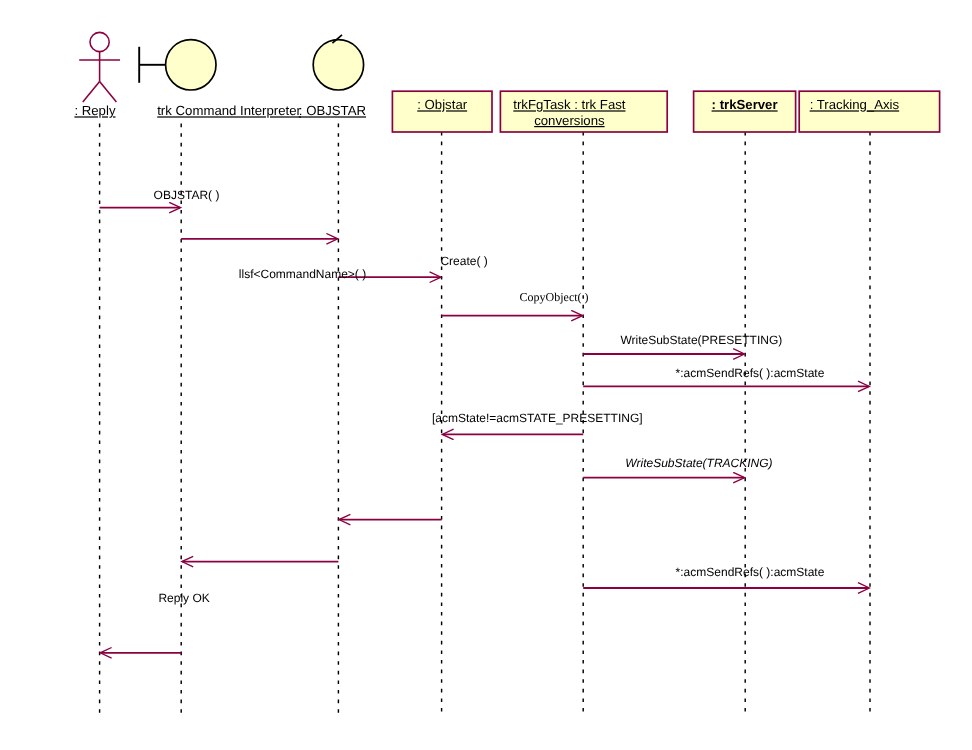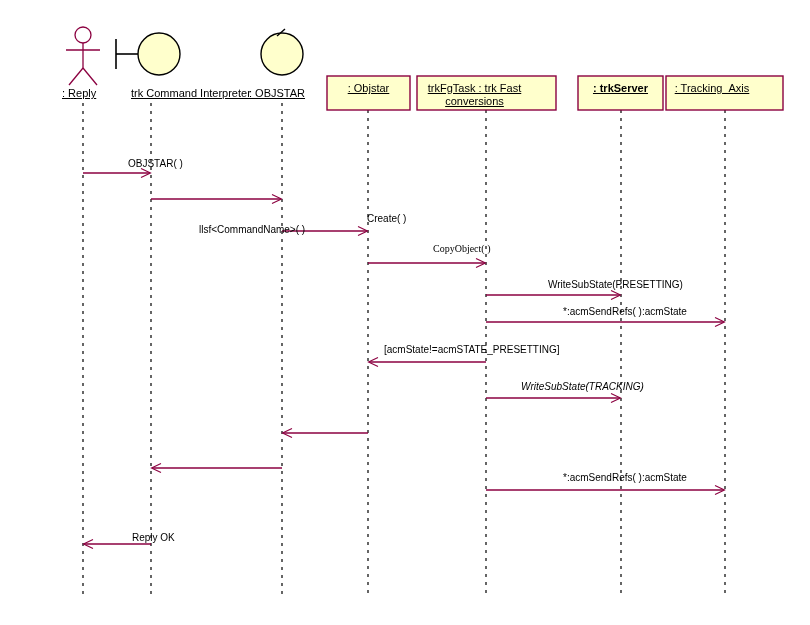--- a/index.html
+++ b/index.html
@@ -116,26 +116,26 @@
         <line x1="486" y1="490" x2="724" y2="490" stroke="#8B0040" stroke-width="1.5" marker-end="url(#arrowOpenRight)"></line>
         <line x1="151" y1="544" x2="84" y2="544" stroke="#8B0040" stroke-width="1.5" marker-end="url(#arrowOpenLeft)"></line>
       </g>
   </svg>
 
   <div id="text-layer">
       <div class="msg-label" style="left: 84px; top: 158px;">OBJSTAR( )</div>
       <div class="msg-label" style="left: 155px; top: 180px; margin-top: 44px;">llsf&lt;CommandName&gt;( )</div>
       <div class="msg-label" style="left: 299px; top: 213px; margin-left: 24px;">Create( )</div>
       <div class="msg-label" style="left: 389px; top: 243px; font-family: Liberation Serif, serif;">CopyObject( )</div>
-      <div class="msg-label" style="left: 504px; top: 279px;">WriteSubState(PRESETTING)</div>
+      <div class="msg-label" style="left: 473px; top: 279px;">WriteSubState(PRESETTING)</div>
       <div class="msg-label" style="left: 519px; top: 306px;">*:acmSendRefs( ):acmState</div>
-      <div class="msg-label" style="left: 340px; top: 344px;">[acmState!=acmSTATE_PRESETTING]</div>
+      <div class="msg-label" style="left: 316px; top: 344px;">[acmState!=acmSTATE_PRESETTING]</div>
       <div class="msg-label" style="left: 477px; top: 381px; font-style: italic;">WriteSubState(TRACKING)</div>
       <div class="msg-label" style="left: 519px; top: 472px;">*:acmSendRefs( ):acmState</div>
-      <div class="msg-label" style="left: 88px; top: 532px;">Reply OK</div>
+      <div class="msg-label" style="left: 88px; top: 494px;">Reply OK</div>
       <div class="head-label" style="top: 87px; left: 62px;">: Reply</div>
       <div class="head-label" style="top: 87px; left: 83px; padding-left: 48px;">trk Command Interpreter</div>
       <div class="head-label" style="top: 87px; left: 249px;">: OBJSTAR</div>
       <div class="box-label" style="left: 327px; width: 83px; top: 82px;">: Objstar</div>
       <div class="box-label" style="left: 417px; width: 115px; top: 82px;">trkFgTask : trk Fast conversions</div>
       <div class="box-label" style="left: 578px; width: 85px; top: 82px; font-weight: bold;">: trkServer</div>
       <div class="box-label" style="left: 646px; width: 132px; top: 82px; text-decoration: underline;">: Tracking_Axis</div>
     </div>
 
 </div>

